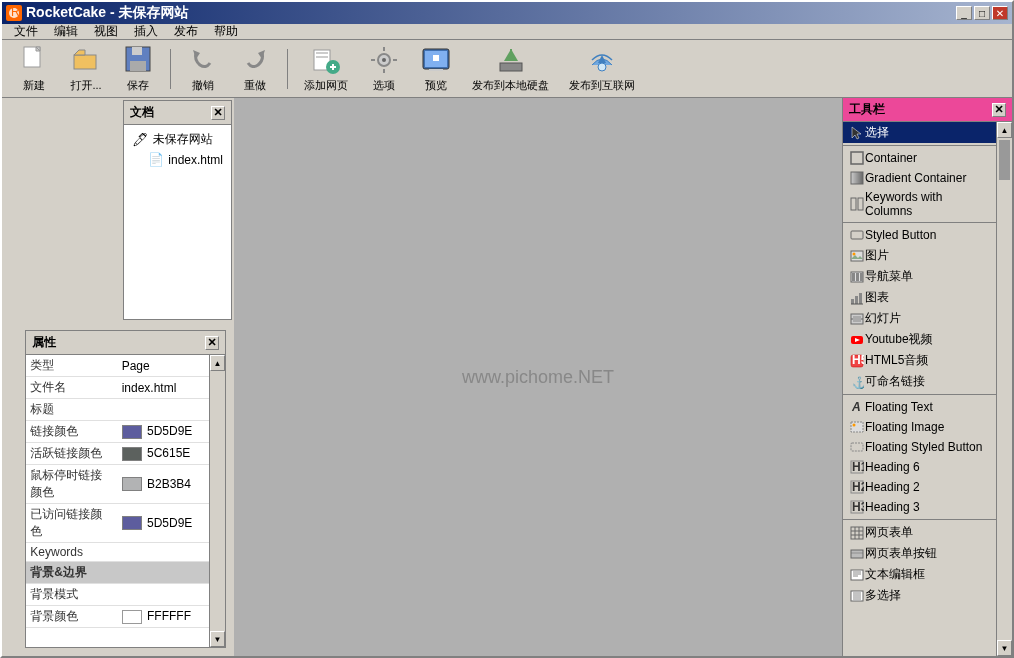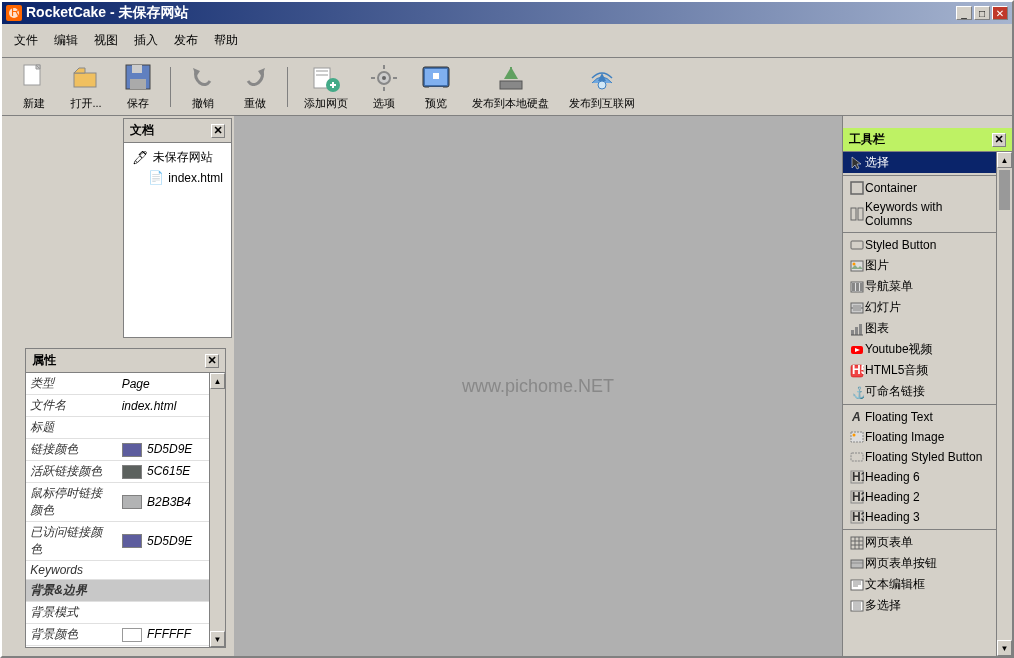--- a/index.html
+++ b/index.html
@@ -9,21 +9,21 @@
     .window { width: 1014px; height: 658px; background: #d4d0c8; border: 2px solid #ffffff; border-right-color: #808080; border-bottom-color: #808080; display: flex; flex-direction: column; }
     .titlebar { background: linear-gradient(to right, #0a246a, #a6b4cf); height: 22px; display: flex; align-items: center; justify-content: space-between; padding: 0 4px; }
     .titlebar-left { display: flex; align-items: center; gap: 4px; }
     .titlebar-icon { width: 16px; height: 16px; background: #ff6600; border-radius: 2px; display: flex; align-items: center; justify-content: center; }
     .titlebar-title { color: white; font-weight: bold; font-size: 14px; }
     .titlebar-buttons { display: flex; gap: 2px; }
     .tb-btn { width: 16px; height: 14px; background: #d4d0c8; border: 1px solid #808080; border-top-color: #fff; border-left-color: #fff; font-size: 10px; display: flex; align-items: center; justify-content: center; cursor: pointer; }
     .tb-btn.close { background: #c0392b; color: white; }
     
     
-    .menubar { background: #d4d0c8; height: 34px; display: flex; align-items: center; padding: 0 4px; border-bottom: 1px solid #808080; }
+    .menubar { background: #d4d0c8; height: 16px; display: flex; align-items: center; padding: 0 4px; border-bottom: 1px solid #808080; }
     .menu-item { padding: 2px 8px; cursor: pointer; }
     
     
     .toolbar { background: #d4d0c8; height: 58px; display: flex; align-items: center; padding: 4px 8px; gap: 4px; border-bottom: 1px solid #808080; }
     .tool-btn { display: flex; flex-direction: column; align-items: center; gap: 2px; padding: 4px 8px; cursor: pointer; min-width: 44px; }
     .tool-icon { width: 32px; height: 32px; display: flex; align-items: center; justify-content: center; }
     .tool-label { font-size: 11px; white-space: nowrap; }
     .toolbar-sep { width: 1px; height: 40px; background: #808080; margin: 0 4px; }
     
     
@@ -38,32 +38,32 @@
     .panel-close { cursor: pointer; font-size: 11px; width: 14px; height: 14px; display: flex; align-items: center; justify-content: center; background: #d4d0c8; border: 1px solid #808080; border-top-color: #fff; border-left-color: #fff; }
     .panel-content { background: white; padding: 4px; min-height: 60px; }
     .tree-item { display: flex; align-items: center; gap: 4px; padding: 2px 4px; cursor: pointer; }
     .tree-child { margin-left: 16px; }
     
     
     .props-panel { flex: 1; border: 1px solid #808080; background: #d4d0c8; margin: 8px; overflow: hidden; display: flex; flex-direction: column; }
     .props-header { background: #d4d0c8; padding: 3px 6px; display: flex; justify-content: space-between; align-items: center; border-bottom: 1px solid #808080; font-weight: bold; }
     .props-content { flex: 1; overflow-y: auto; background: white; }
     .props-table { width: 100%; border-collapse: collapse; }
-    .props-table tr td { padding: 2px 4px; border-bottom: 1px solid #e0e0e0; vertical-align: middle; font-style: italic; }
+    .props-table tr td { padding: 2px 4px; border-bottom: 1px solid #e0e0e0; vertical-align: middle; }
     .props-table tr td:first-child { color: #333; width: 50%; }
     .props-table tr td:last-child { width: 50%; }
     .color-swatch { display: inline-block; width: 20px; height: 14px; border: 1px solid #808080; vertical-align: middle; margin-right: 2px; }
     
     
     .canvas-area { flex: 1; background: #b0b0b0; display: flex; align-items: center; justify-content: center; position: relative; overflow: hidden; }
     .watermark { color: #888; font-size: 18px; position: absolute; user-select: none; }
     
     
     .toolbox { width: 170px; background: #d4d0c8; border-left: 1px solid #808080; display: flex; flex-direction: column; }
-    .toolbox-header { background: #bef264; padding: 3px 6px; display: flex; justify-content: space-between; align-items: center; border-bottom: 1px solid #808080; font-weight: bold; margin-top: 12px; }
+    .toolbox-header { background: #ec4899; padding: 3px 6px; display: flex; justify-content: space-between; align-items: center; border-bottom: 1px solid #808080; font-weight: bold; }
     .toolbox-content { flex: 1; overflow-y: auto; background: #d4d0c8; }
     .toolbox-item { display: flex; align-items: center; padding: 2px 6px; cursor: pointer; }
     .toolbox-item.selected { background: #0a246a; color: white; }
     .toolbox-icon { width: 16px; height: 16px; display: flex; align-items: center; justify-content: center; flex-shrink: 0; }
     .toolbox-wrapper { display: flex; flex: 1; overflow: hidden; }
     
     .props-row-section td { background: #c8c8c8; font-weight: bold; }
     
     
     ::-webkit-scrollbar { width: 16px; }
@@ -336,20 +336,34 @@
 
           <div class="toolbox-item">
             <div class="toolbox-icon">
               <svg width="14" height="14" viewBox="0 0 14 14">
                   <rect x="1" y="1" width="12" height="12" fill="none" stroke="#666" stroke-width="1.5"></rect>
                 </svg>
             </div>
             <span>Container</span>
           </div>
 
+          <div class="toolbox-item">
+            <div class="toolbox-icon">
+              <svg width="14" height="14" viewBox="0 0 14 14">
+                  <defs>
+                    <linearGradient id="g1" x1="0" y1="0" x2="1" y2="0">
+                      <stop offset="0" stop-color="#ccc"></stop>
+                      <stop offset="1" stop-color="#666"></stop>
+                    </linearGradient>
+                  </defs>
+                  <rect x="1" y="1" width="12" height="12" fill="url(#g1)" stroke="#666" stroke-width="1"></rect>
+                </svg>
+            </div>
+            <span>Gradient Container</span>
+          </div>
 
           <div class="toolbox-item">
             <div class="toolbox-icon">
               <svg width="14" height="14" viewBox="0 0 14 14">
                   <rect x="1" y="1" width="5" height="12" fill="none" stroke="#666" stroke-width="1"></rect>
                   <rect x="8" y="1" width="5" height="12" fill="none" stroke="#666" stroke-width="1"></rect>
                 </svg>
             </div>
             <span>Keywords with Columns</span>
           </div>
@@ -383,40 +397,40 @@
                   <rect x="6" y="2" width="3" height="8" fill="#888"></rect>
                   <rect x="10" y="2" width="3" height="8" fill="#888"></rect>
                 </svg>
             </div>
             <span>导航菜单</span>
           </div>
 
 
           <div class="toolbox-item">
             <div class="toolbox-icon">
+              <svg width="14" height="14" viewBox="0 0 14 14">
+                  <rect x="1" y="8" width="3" height="5" fill="#888"></rect>
+                  <rect x="5" y="5" width="3" height="8" fill="#888"></rect>
+                  <rect x="9" y="2" width="3" height="11" fill="#888"></rect>
+                  <line x1="1" y1="13" x2="13" y2="13" stroke="#555" stroke-width="1"></line>
+                </svg>
+            </div>
+            <span>图表</span>
+          </div>
+
+          <div class="toolbox-item">
+            <div class="toolbox-icon">
               <svg width="14" height="12" viewBox="0 0 14 12">
                   <rect x="1" y="1" width="12" height="10" fill="#ccc" stroke="#666" stroke-width="1"></rect>
                   <rect x="3" y="3" width="8" height="6" fill="#aaa"></rect>
                   <line x1="1" y1="6" x2="3" y2="6" stroke="#666"></line>
                   <line x1="11" y1="6" x2="13" y2="6" stroke="#666"></line>
                 </svg>
             </div>
             <span>幻灯片</span>
-          </div>
-
-          <div class="toolbox-item">
-            <div class="toolbox-icon">
-              <svg width="14" height="14" viewBox="0 0 14 14">
-                  <rect x="1" y="8" width="3" height="5" fill="#888"></rect>
-                  <rect x="5" y="5" width="3" height="8" fill="#888"></rect>
-                  <rect x="9" y="2" width="3" height="11" fill="#888"></rect>
-                  <line x1="1" y1="13" x2="13" y2="13" stroke="#555" stroke-width="1"></line>
-                </svg>
-            </div>
-            <span>图表</span>
           </div>
 
           <div class="toolbox-item">
             <div class="toolbox-icon">
               <svg width="14" height="10" viewBox="0 0 14 10">
                   <rect x="1" y="1" width="12" height="8" rx="2" fill="#f00"></rect>
                   <polygon points="5,3 10,5 5,7" fill="white"></polygon>
                 </svg>
             </div>
             <span>Youtube视频</span>

